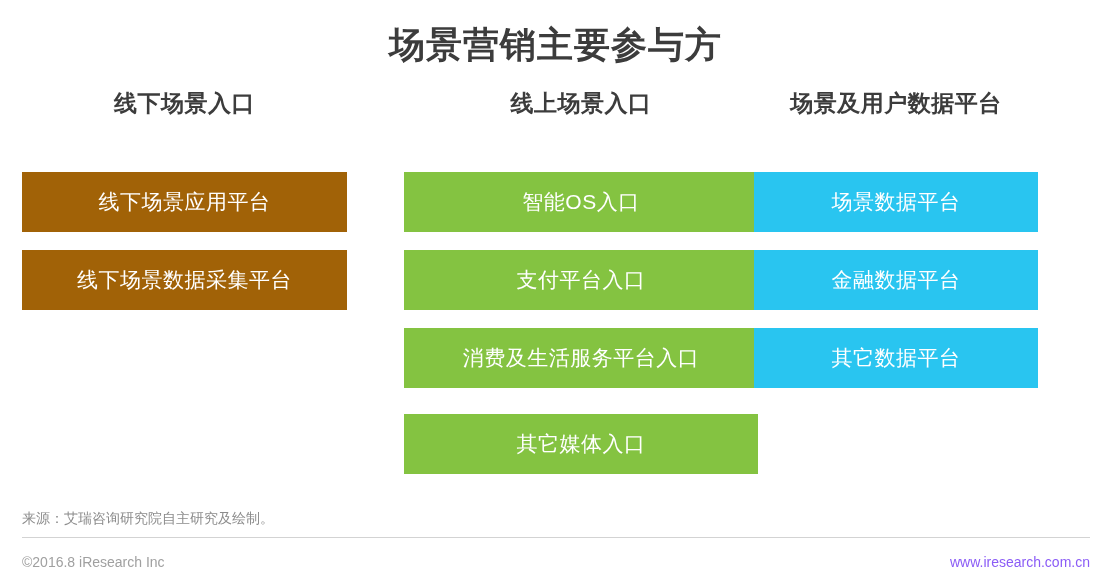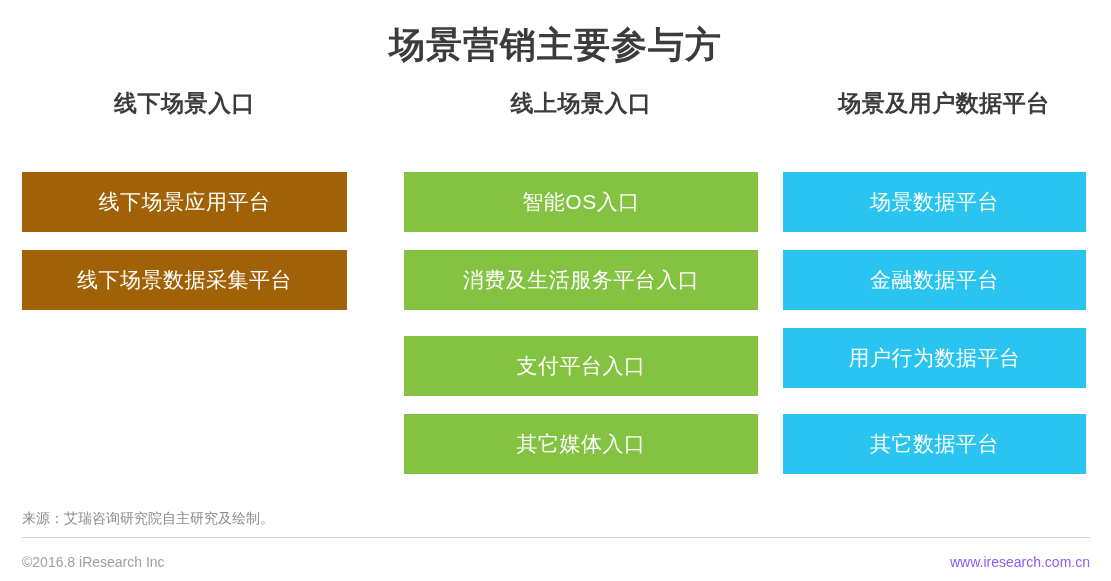--- a/index.html
+++ b/index.html
@@ -47,21 +47,21 @@
     height: 400px;
   }
 
   .column {
     position: absolute;
     top: 0;
     height: 400px;
   }
   .column-0 { left: 0px;   width: 325px; }
   .column-1 { left: 382px; width: 354px; }
-  .column-2 { left: 761px; width: 284px; padding-left: 19px; }
+  .column-2 { left: 732px; width: 284px; }
 
   .col-header {
     font-size: 23px;
     font-weight: bold;
     color: #3c3c3c;
     text-align: center;
     line-height: 34px;
     height: 34px;
     white-space: nowrap;
     letter-spacing: 0.5px;
@@ -154,32 +154,31 @@
       <div class="col-boxes">
         <div class="box olive">线下场景应用平台</div>
         <div class="box olive">线下场景数据采集平台</div>
       </div>
     </div>
 
     <div class="column column-1">
       <div class="col-header">线上场景入口</div>
       <div class="col-boxes">
         <div class="box green">智能OS入口</div>
+        <div class="box green">支付平台入口</div>
         <div class="box green gap-large">消费及生活服务平台入口</div>
-        <div class="box green">支付平台入口</div>
         <div class="box green">其它媒体入口</div>
       </div>
     </div>
 
     <div class="column column-2">
       <div class="col-header">场景及用户数据平台</div>
       <div class="col-boxes">
         <div class="box blue">场景数据平台</div>
         <div class="box blue">金融数据平台</div>
-        <div class="box blue gap-large">用户行为数据平台</div>
         <div class="box blue">其它数据平台</div>
       </div>
     </div>
 
   </div>
 
   <div class="source">来源：艾瑞咨询研究院自主研究及绘制。</div>
 
   <div class="divider"></div>
 

